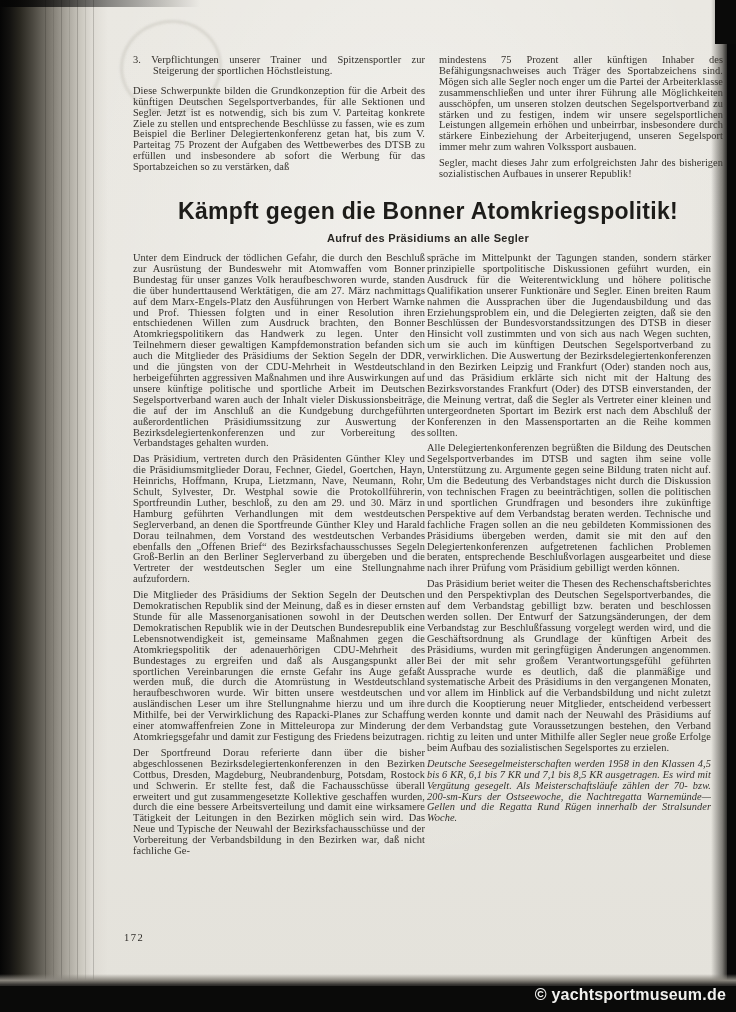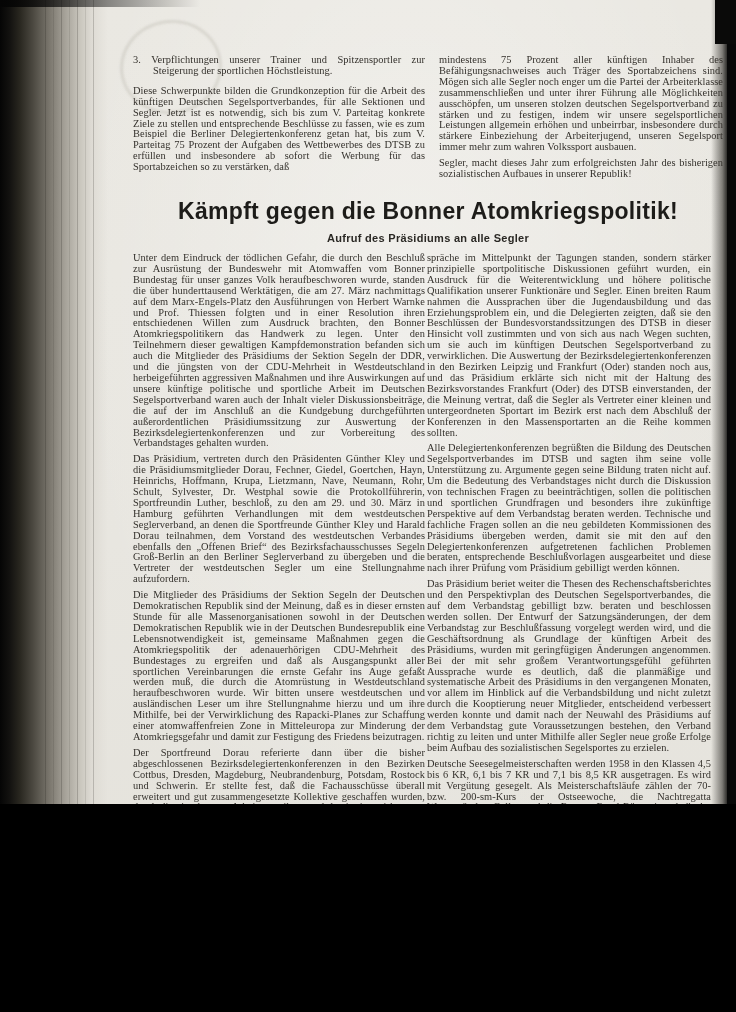--- a/index.html
+++ b/index.html
@@ -1,17 +1,17 @@
 <!DOCTYPE html>
 <html lang="de"><head>
 <meta charset="utf-8">
 <style>
   html,body{margin:0;padding:0;background:#000;}
   .scan{
-    position:relative;width:736px;height:804px;overflow:hidden;
+    position:relative;width:736px;height:1012px;overflow:hidden;
     background:#0b0b0a;
     font-family:"Liberation Serif", serif;
   }
   .page{
     position:absolute;left:14px;top:0;width:714px;height:986px;
     background:
       radial-gradient(ellipse at 55% 30%, rgba(255,255,255,.35), rgba(255,255,255,0) 60%),
       linear-gradient(180deg,#eae8e2 0%, #e8e6e0 55%, #e4e2db 100%);
   }
   
@@ -74,21 +74,21 @@
   .headline{
     margin:0;font:700 23px "Liberation Sans", sans-serif;color:#1d1c19;
     letter-spacing:.3px;
     text-align:center;
   }
   .subtitle{
     margin:7px 0 0 0;font:700 11px "Liberation Sans", sans-serif;color:#2a2824;
     letter-spacing:.3px;
   }
   .main-cols{position:absolute;left:133px;top:253px;width:590px;display:flex;gap:2px;}
-  .italicpara{}
+  .italicpara{font-style:italic;}
   .page-number{
     position:absolute;left:124px;top:932px;
     font:10.5px "Liberation Serif", serif;color:#2f2d29;letter-spacing:1.5px;
   }
 </style>
 </head>
 <body>
 
 <div class="scan">
 

